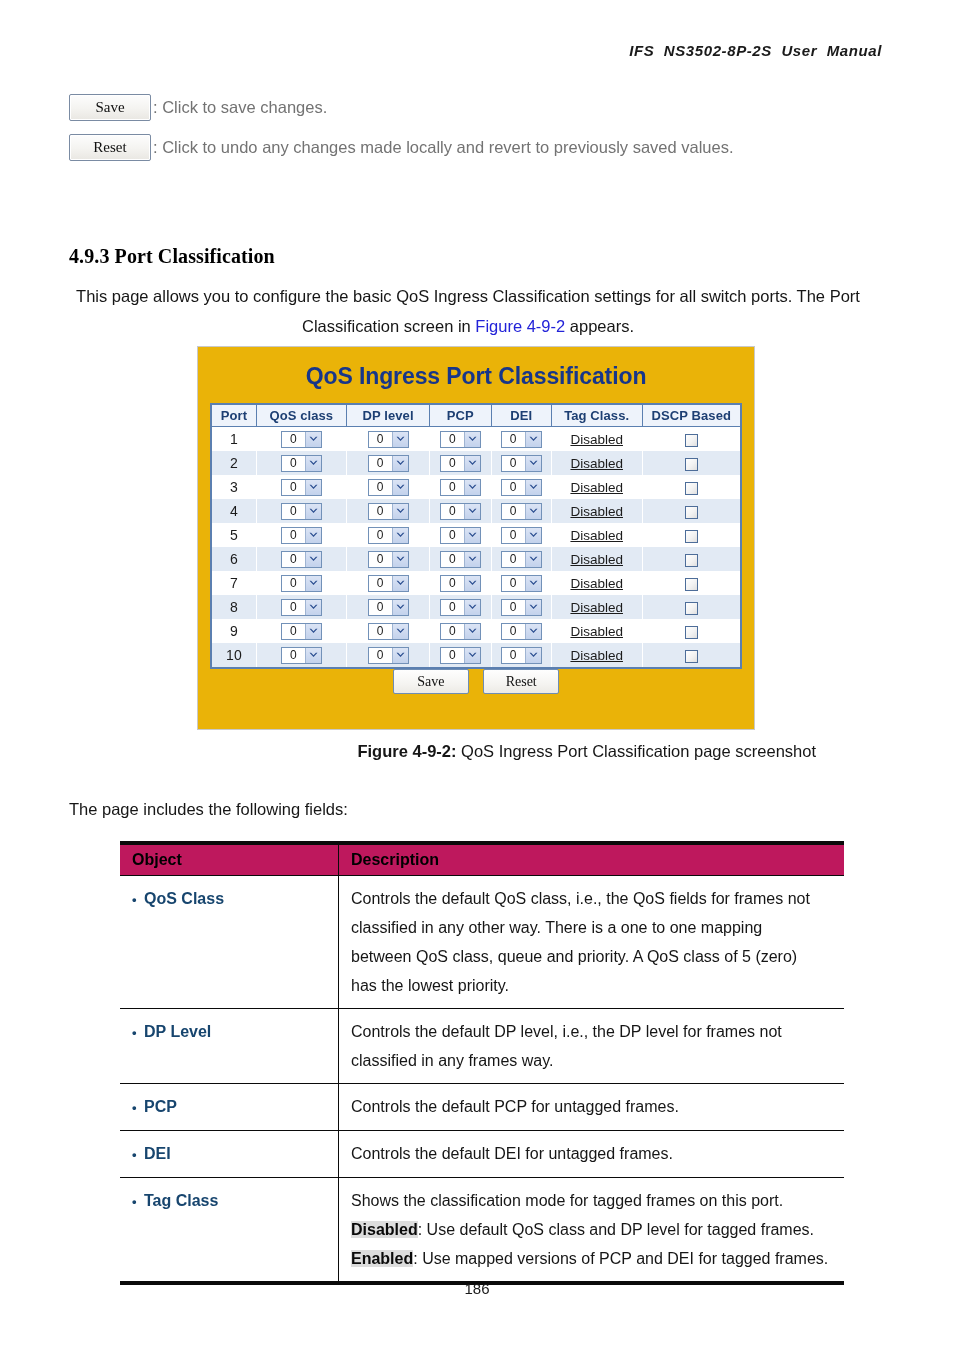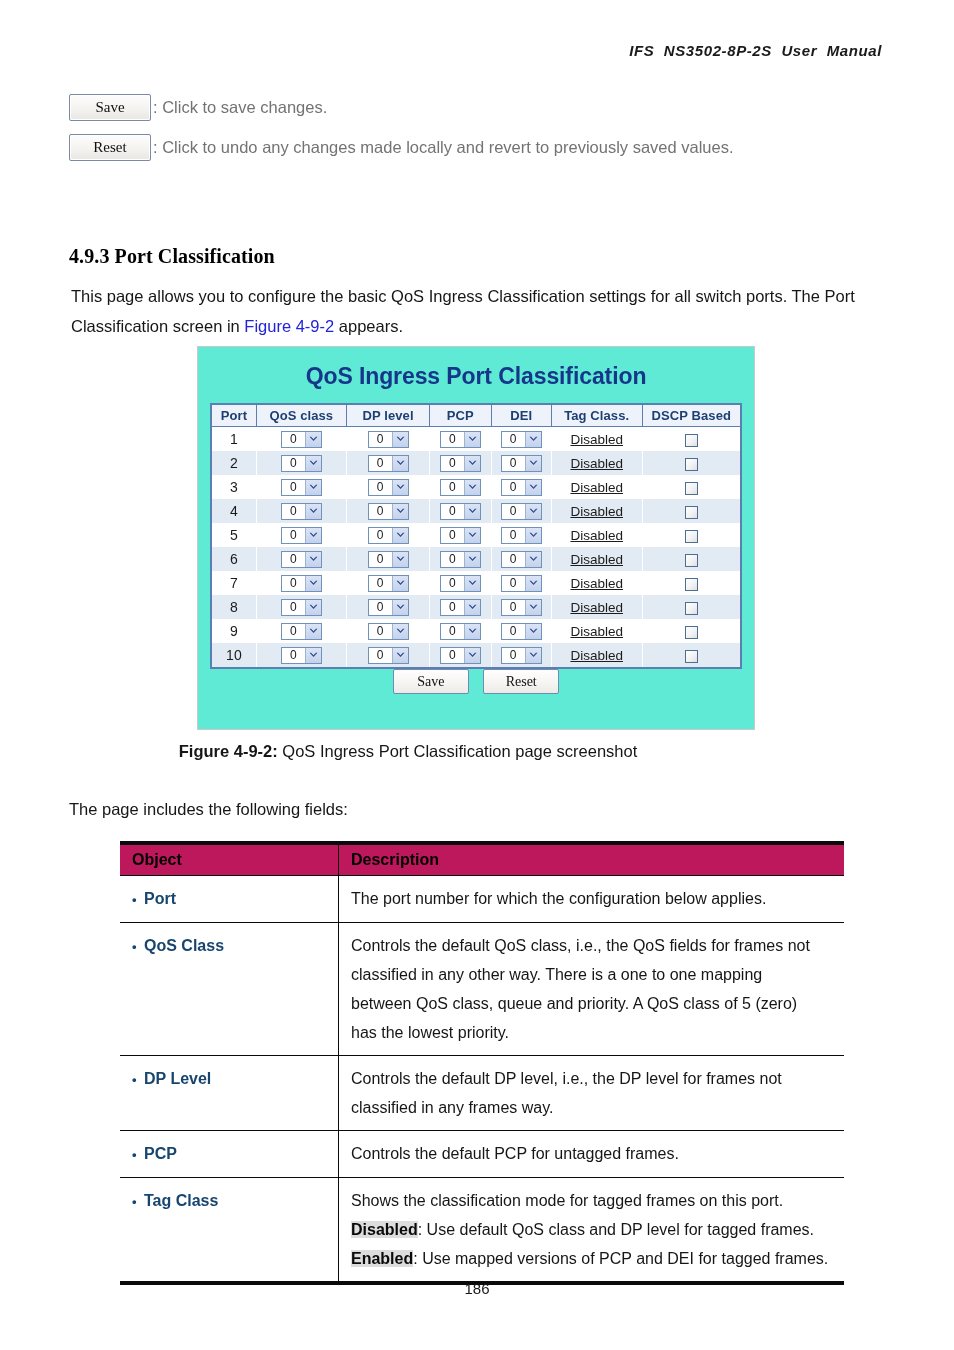--- a/index.html
+++ b/index.html
@@ -81,39 +81,40 @@
     top: 245px;
     font-size: 20px;
     font-weight: bold;
     font-family: "Liberation Serif", serif;
     color: #000000;
     letter-spacing: 0.1px;
   }
 
   .intro-para {
     position: absolute;
-    left: 71px;
+    left: 62px;
     top: 281px;
     width: 812px;
     font-size: 16.5px;
     line-height: 30px;
     color: #161616;
+    text-align: center;
   }
   .xref {
     color: #2222d8;
   }
 
   
   .figure-box {
     position: absolute;
     left: 197px;
     top: 346px;
     width: 558px;
     height: 384px;
-    background: #5eead4;
+    background: #eab308;
     border: 1px solid #c9c9c9;
     box-sizing: border-box;
   }
   .fig-title {
     margin-top: 16px;
     text-align: center;
     font-family: "Liberation Sans", sans-serif;
     font-weight: bold;
     font-size: 23px;
     color: #17368a;
@@ -229,21 +230,21 @@
     color: #111111;
     line-height: 1;
   }
 
   
   .fig-caption {
     position: absolute;
     left: 0;
     top: 742px;
     width: 816px;
-    text-align: center;
+    text-align: right;
     font-size: 16.5px;
     color: #161616;
   }
   .fig-caption b { font-weight: bold; }
 
   .after-fig {
     position: absolute;
     left: 69px;
     top: 800px;
     font-size: 16.5px;
@@ -744,26 +745,20 @@
 
   <div class="desc-wrap">
     <table class="desc">
       <thead>
         <tr>
           <th class="obj-h">Object</th>
           <th>Description</th>
         </tr>
       </thead>
       <tbody id="desc-body">
-          <tr>
-            <td class="obj"><span class="bullet">•</span><span>Port</span></td>
-            <td>
-              <span class="desc-line">The port number for which the configuration below applies.</span>
-            </td>
-          </tr>
           <tr>
             <td class="obj"><span class="bullet">•</span><span>QoS Class</span></td>
             <td>
               <span class="desc-line">Controls the default QoS class, i.e., the QoS fields for frames not</span>
               <span class="desc-line">classified in any other way. There is a one to one mapping</span>
               <span class="desc-line">between QoS class, queue and priority. A QoS class of 5 (zero)</span>
               <span class="desc-line">has the lowest priority.</span>
             </td>
           </tr>
           <tr>
@@ -773,20 +768,26 @@
               <span class="desc-line">classified in any frames way.</span>
             </td>
           </tr>
           <tr>
             <td class="obj"><span class="bullet">•</span><span>PCP</span></td>
             <td>
               <span class="desc-line">Controls the default PCP for untagged frames.</span>
             </td>
           </tr>
           <tr>
+            <td class="obj"><span class="bullet">•</span><span>DEI</span></td>
+            <td>
+              <span class="desc-line">Controls the default DEI for untagged frames.</span>
+            </td>
+          </tr>
+          <tr>
             <td class="obj"><span class="bullet">•</span><span>Tag Class</span></td>
             <td>
               <span class="desc-line">Shows the classification mode for tagged frames on this port.</span>
               <span class="desc-line"><span class="hl">Disabled</span>: Use default QoS class and DP level for tagged frames.</span>
               <span class="desc-line"><span class="hl">Enabled</span>: Use mapped versions of PCP and DEI for tagged frames.</span>
             </td>
           </tr>
         </tbody>
     </table>
   </div>

